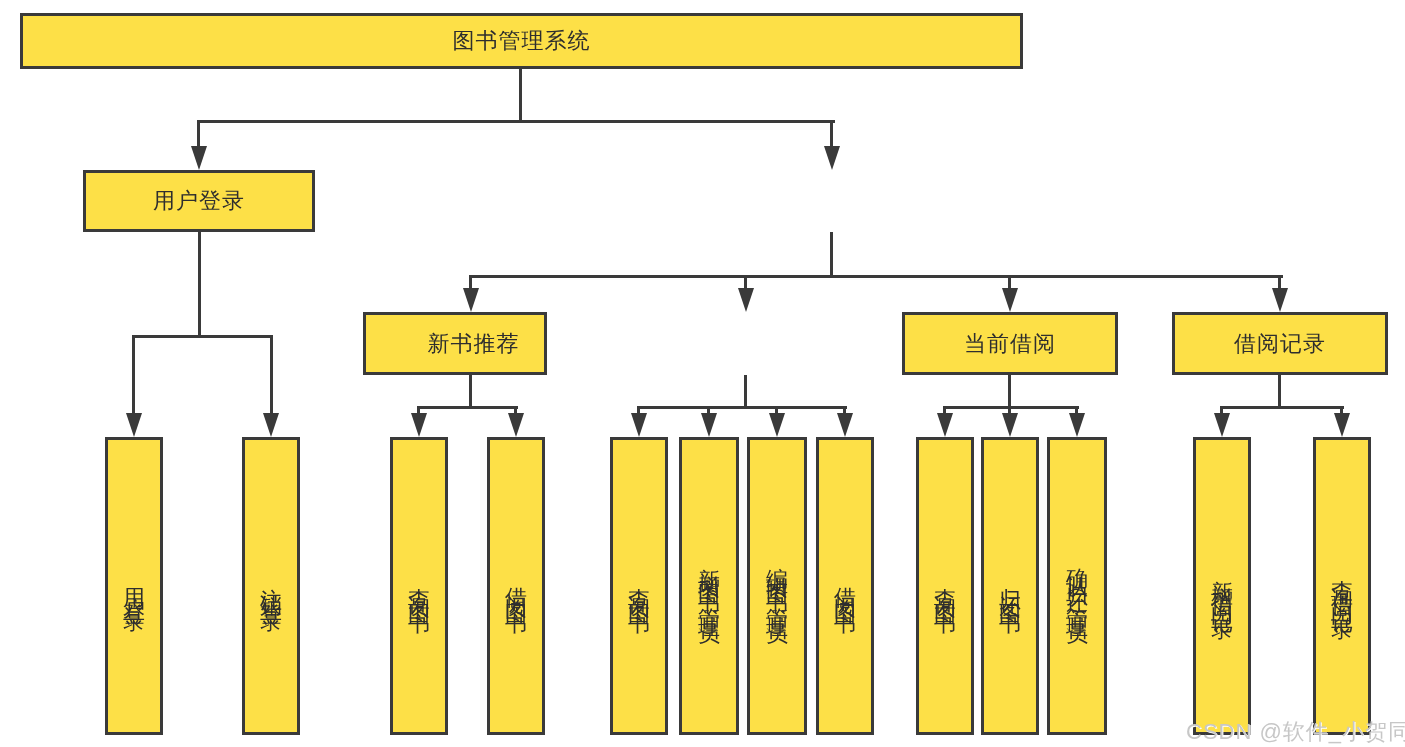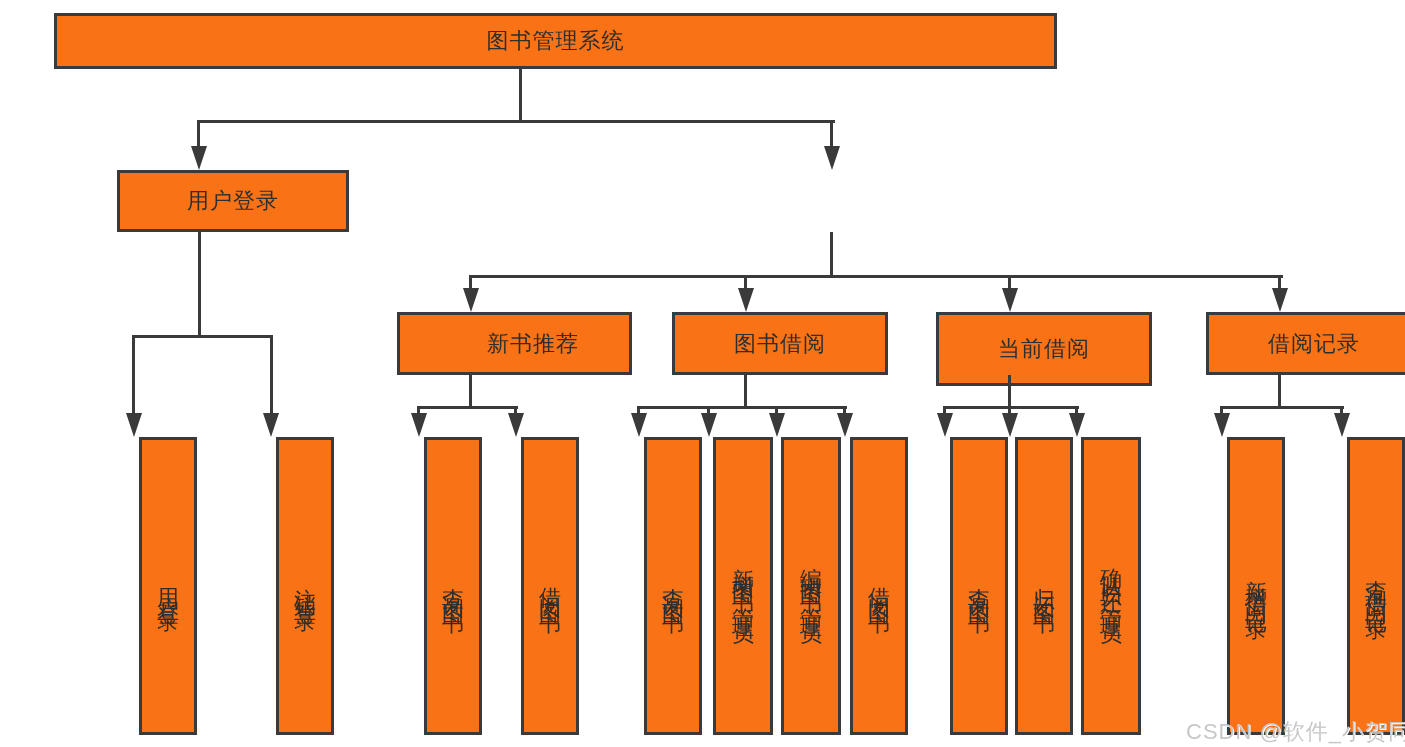--- a/index.html
+++ b/index.html
@@ -7,31 +7,30 @@
     position: relative;
     width: 1405px;
     height: 747px;
     background: #ffffff;
     font-family: "Liberation Sans", "DejaVu Sans", sans-serif;
     color: #2e2e2e;
     overflow: hidden;
   }
   .box {
     position: absolute;
-    background: #f97316;
+    background: #fde047;
     border: 3px solid #3a3a3a;
     box-sizing: border-box;
     display: flex;
     align-items: center;
     justify-content: center;
     font-size: 22px;
     color: #2e2e2e;
     text-align: center;
     letter-spacing: 1px;
-    margin-left: 34px;
   }
   .leaf {
     writing-mode: vertical-rl;
     text-orientation: mixed;
     letter-spacing: 8px;
     line-height: 1;
     padding: 2px 0;
   }
   .v { position: absolute; width: 3px; background: #3a3a3a; }
   .h { position: absolute; height: 3px; background: #3a3a3a; }
@@ -78,23 +77,22 @@
   <div class="h" style="left:469px; top:275px; width:814px;"></div>
   <div class="v" style="left:469px; top:275px; height:15px;"></div>
   <div class="arr" style="left:463px; top:288px;"></div>
   <div class="v" style="left:744px; top:275px; height:15px;"></div>
   <div class="arr" style="left:738px; top:288px;"></div>
   <div class="v" style="left:1008px; top:275px; height:15px;"></div>
   <div class="arr" style="left:1002px; top:288px;"></div>
   <div class="v" style="left:1278px; top:275px; height:15px;"></div>
   <div class="arr" style="left:1272px; top:288px;"></div>
 
-  <div class="box" style="left:363px; top:312px; width:235px; height:63px;padding-left:37px;">新书推荐</div>
-  <div class="box" style="left:638px; top:312px; width:216px; height:63px;">图书借阅</div>
-  <div class="box" style="left:902px; top:312px; width:216px; height:74px;">当前借阅</div>
+  <div class="box" style="left:363px; top:312px; width:184px; height:63px;padding-left:37px;">新书推荐</div>
+  <div class="box" style="left:902px; top:312px; width:216px; height:63px;">当前借阅</div>
   <div class="box" style="left:1172px; top:312px; width:216px; height:63px;">借阅记录</div>
 
   <div class="v" style="left:469px; top:375px; height:33px;"></div>
   <div class="h" style="left:417px; top:406px; width:101px;"></div>
   <div class="v" style="left:417px; top:406px; height:9px;"></div>
   <div class="arr" style="left:411px; top:413px;"></div>
   <div class="v" style="left:514px; top:406px; height:9px;"></div>
   <div class="arr" style="left:508px; top:413px;"></div>
 
   <div class="v" style="left:744px; top:375px; height:33px;"></div>

